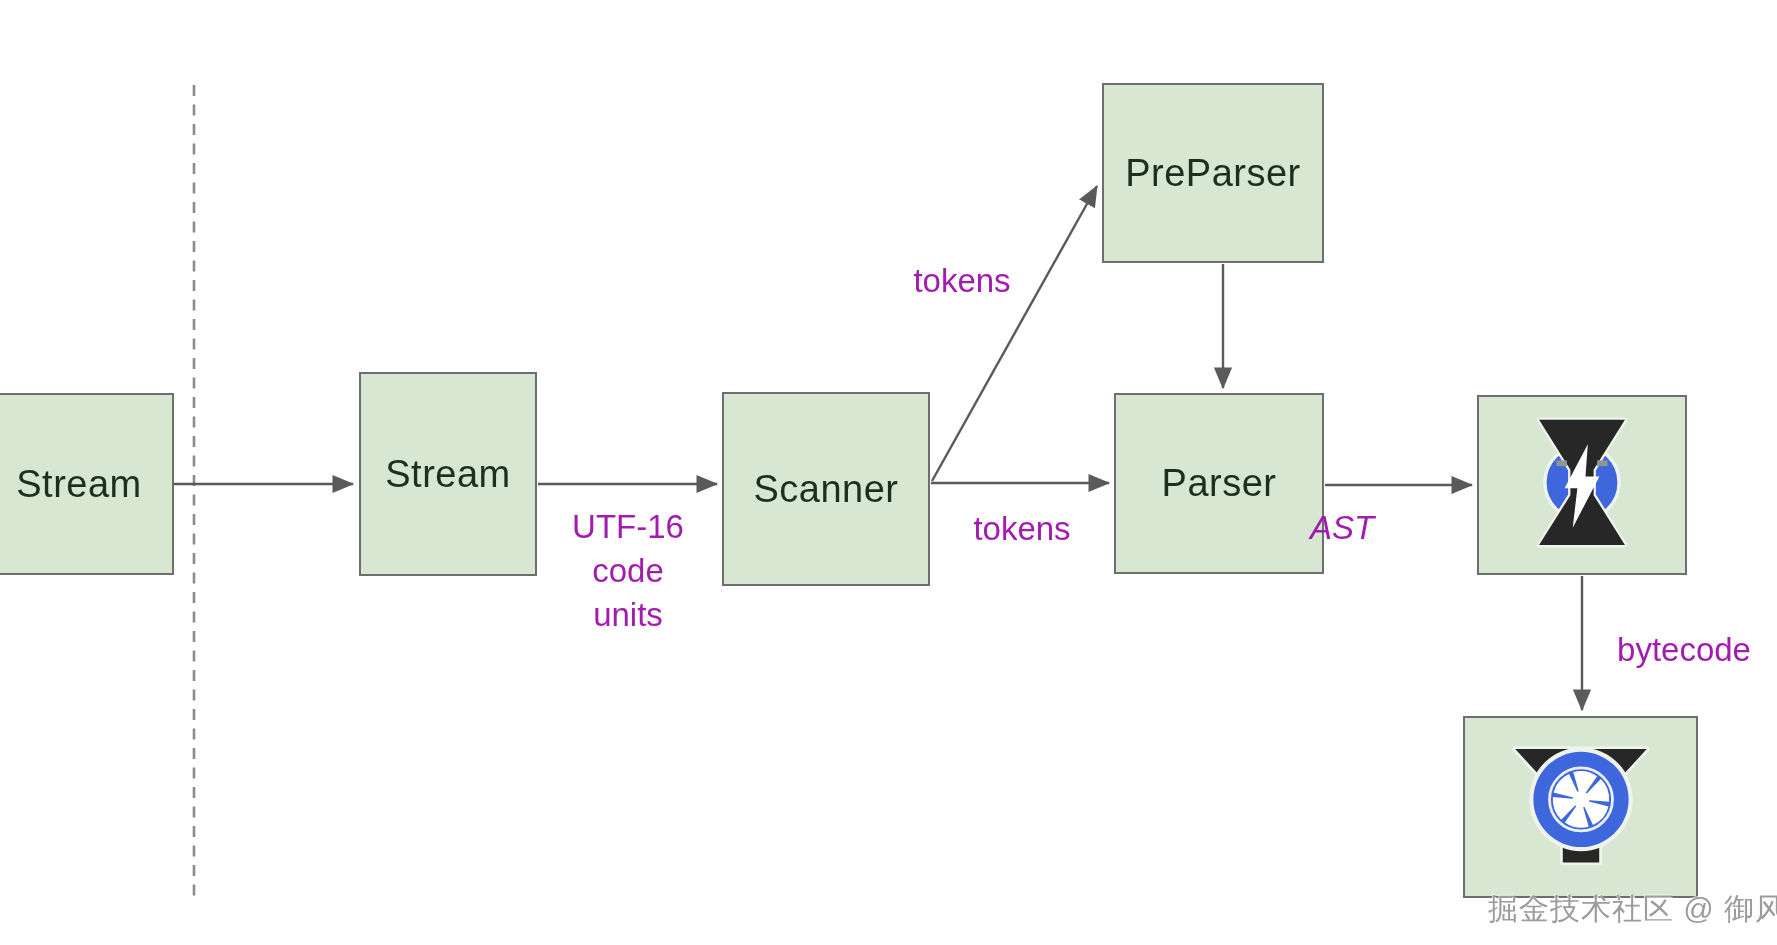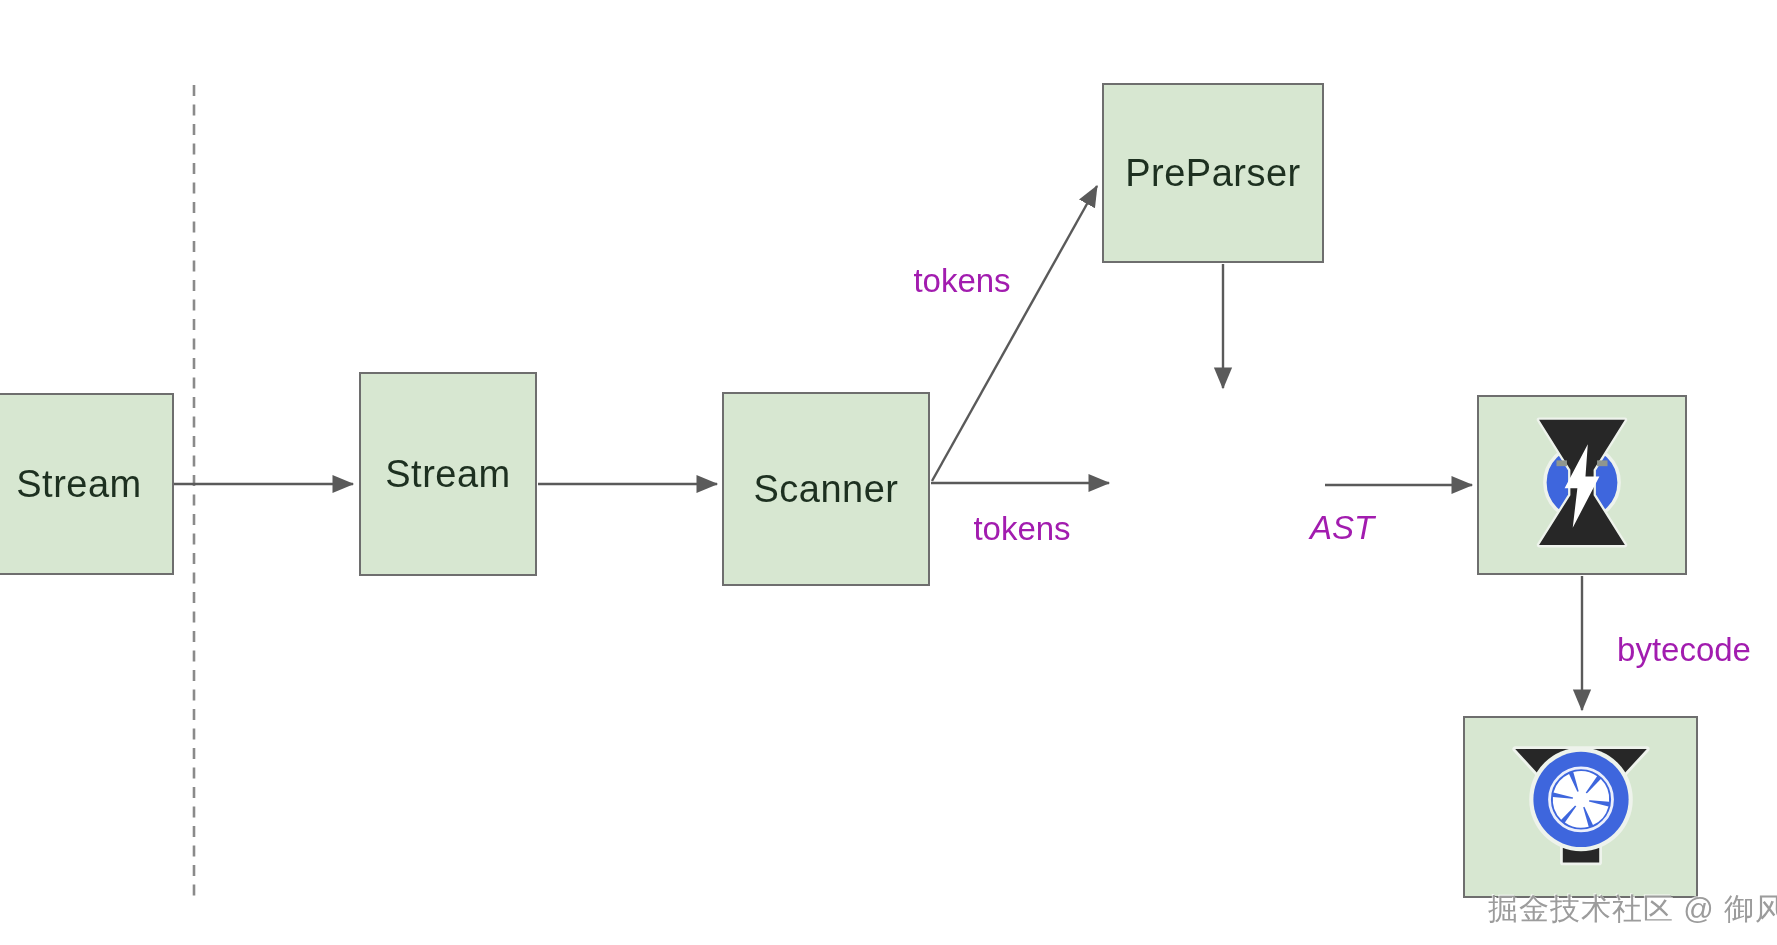--- a/index.html
+++ b/index.html
@@ -81,20 +81,23 @@
   </div>
 
   <div class="node" id="node-scanner">
     <span class="node-label">Scanner</span>
   </div>
 
   <div class="node" id="node-preparser">
     <span class="node-label">PreParser</span>
   </div>
 
+  <div class="node" id="node-parser">
+    <span class="node-label">Parser</span>
+  </div>
 
   <div class="node icon-wrap" id="node-ignition">
     <span>
       <svg width="116" height="134" viewBox="0 0 100 115" xmlns="http://www.w3.org/2000/svg">
         <circle cx="50" cy="57" r="32" fill="#3e66dd" stroke="#eef3ec" stroke-width="3"></circle>
         <polygon points="13,3 87,3 60,46 60,68 87,111 13,111 40,68 40,46" fill="#272727" stroke="#eef3ec" stroke-width="4" stroke-linejoin="round" paint-order="stroke"></polygon>
         <rect x="28" y="38" width="9" height="5" fill="#8f968f"></rect>
         <rect x="63" y="38" width="9" height="5" fill="#8f968f"></rect>
         <polygon points="55,24 35,62 46,62 42,96 65,52 53,52" fill="#ffffff"></polygon>
       </svg>
@@ -115,20 +118,25 @@
           <path d="M50,46 L44.5,26.5 A20,20 0 0 1 61.5,29.5 Z" transform="rotate(180 50 46)"></path>
           <path d="M50,46 L44.5,26.5 A20,20 0 0 1 61.5,29.5 Z" transform="rotate(240 50 46)"></path>
           <path d="M50,46 L44.5,26.5 A20,20 0 0 1 61.5,29.5 Z" transform="rotate(300 50 46)"></path>
           <circle cx="50" cy="46" r="6"></circle>
         </g>
       </svg>
     </span>
   </div>
 
 
+  <div class="edge-label" id="label-utf16">
+    <div>UTF-16</div>
+    <div>code</div>
+    <div>units</div>
+  </div>
 
   <div class="edge-label" id="label-tokens-upper">tokens</div>
 
   <div class="edge-label" id="label-tokens-lower">tokens</div>
 
   <div class="edge-label" id="label-ast">AST</div>
 
   <div class="edge-label" id="label-bytecode">bytecode</div>
 
   <div id="watermark">掘金技术社区 @ 御风辞</div>

